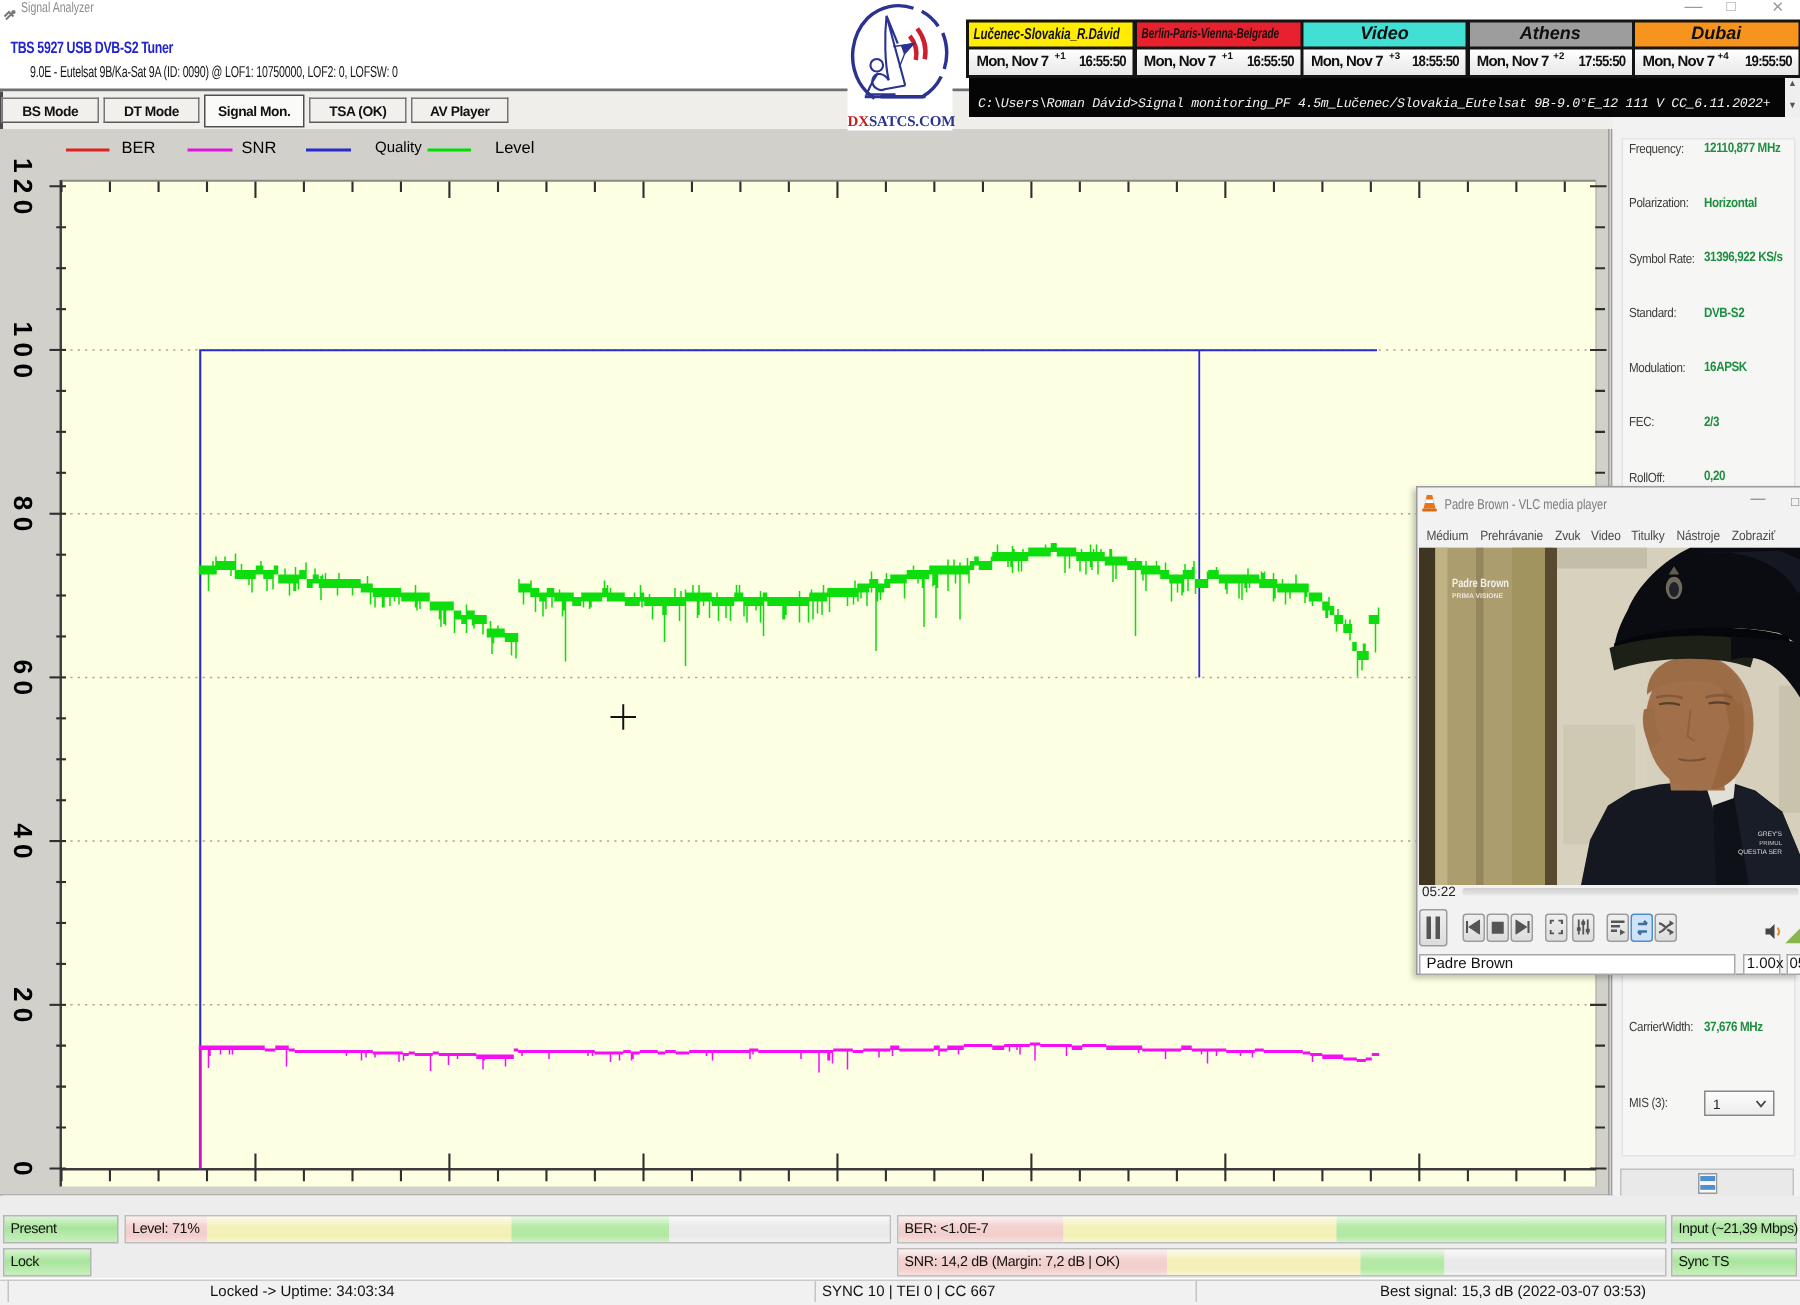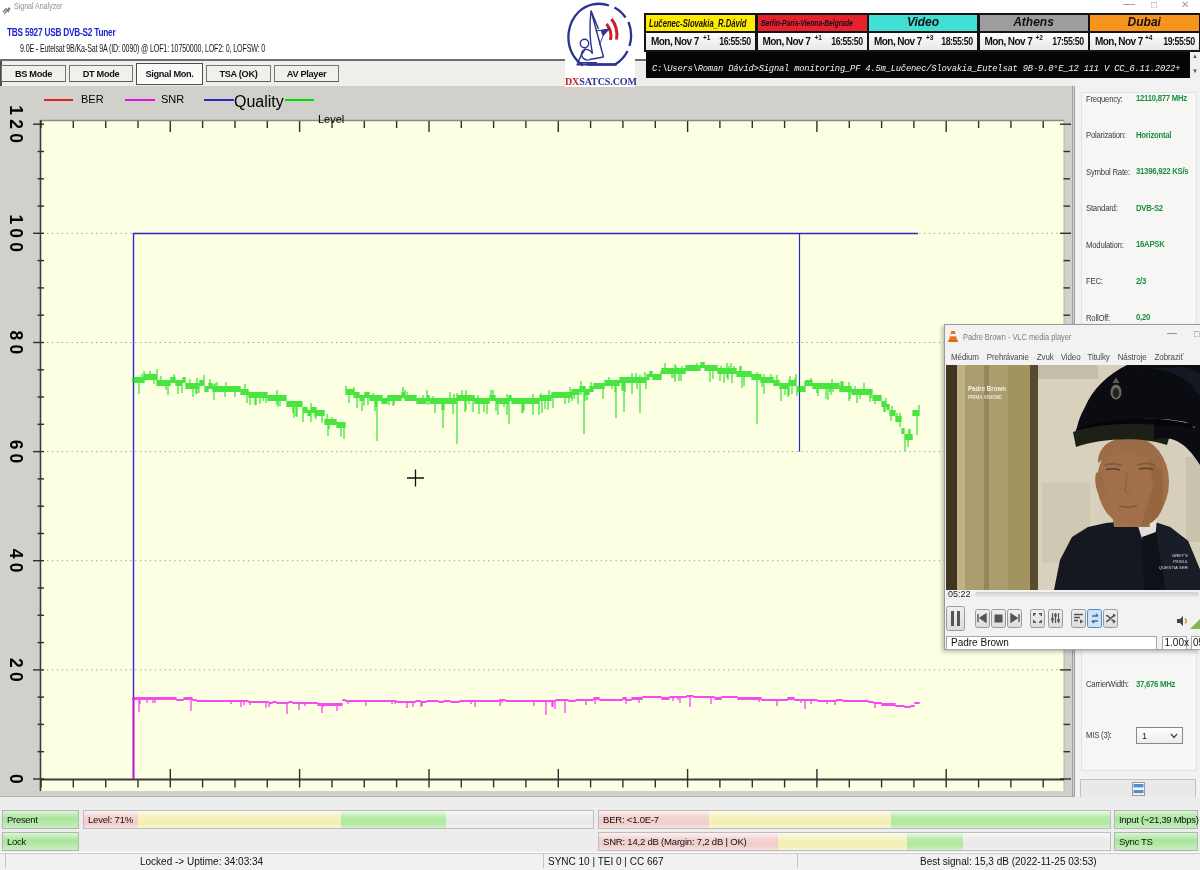--- a/index.html
+++ b/index.html
@@ -195,23 +195,23 @@
 
   <path d="M407 392 H424 M415.5 383.5 V400.5" stroke="#111" stroke-width="1.3" fill="none"></path>
 </svg>
 </div>
 
 <div class="abs" style="left:44px;top:99px;width:29px;height:1.5px;background:#d22;"></div>
 <div class="abs" style="left:81px;top:93px;font-size:11px;color:#000;">BER</div>
 <div class="abs" style="left:125px;top:99px;width:30px;height:1.5px;background:#e212e2;"></div>
 <div class="abs" style="left:161px;top:93px;font-size:11px;color:#000;">SNR</div>
 <div class="abs" style="left:204px;top:99px;width:30px;height:1.5px;background:#2a2acc;"></div>
-<div class="abs" style="left:234px;top:93px;font-size:16px;color:#000;">Quality</div>
+<div class="abs" style="left:250px;top:93px;font-size:10px;color:#000;">Quality</div>
 <div class="abs" style="left:285px;top:99px;width:29px;height:1.5px;background:#0d0;"></div>
-<div class="abs" style="left:318px;top:93px;font-size:11px;color:#000;margin-top:20px;">Level</div>
+<div class="abs" style="left:330px;top:93px;font-size:11px;color:#000;">Level</div>
 
 <div class="abs" style="left:0px;top:795.5px;width:1077px;height:1.5px;background:#b2b1ab;"></div>
 
 <div class="abs" style="left:1071.5px;top:86px;width:1px;height:711px;background:#9f9f9f;"></div>
 <div class="abs" style="left:1073.5px;top:86px;width:1px;height:711px;background:#9f9f9f;"></div>
 
 <div class="abs" style="left:1075px;top:78px;width:125px;height:719px;background:#f2f2f2;"></div>
 <div class="abs" style="left:1080.5px;top:92px;width:116px;height:679px;background:#f6f6f5;border:1px solid #e3e3e3;box-sizing:border-box;"></div>
 <style>
 .plabel{position:absolute;left:1086px;font-size:8.8px;letter-spacing:-0.25px;color:#3b3b3b;white-space:nowrap;transform:scaleX(0.88);transform-origin:0 50%;}
@@ -473,32 +473,32 @@
 </div>
 <div class="sbar" style="left:598px;top:809.5px;width:513px;">
   <div class="seg" style="left:0;width:110px;background:#f0c9c6;"></div>
   <div class="seg" style="left:110px;width:182px;background:#f2eeae;"></div>
   <div class="seg" style="left:292px;width:221px;background:#a9e698;"></div>
   <div class="shine"></div>
   <div class="btxt">BER: &lt;1.0E-7</div>
 </div>
 <div class="gbox" style="left:1114px;top:809.5px;width:84px;">Input (~21,39 Mbps)</div>
 
-<div class="gbox" style="left:2px;top:831.5px;width:77px;">Lock</div>
+<div class="gbox" style="left:2px;top:831.5px;width:59px;">Lock</div>
 <div class="sbar" style="left:598px;top:831.5px;width:513px;">
   <div class="seg" style="left:0;width:179px;background:#f0c9c6;"></div>
   <div class="seg" style="left:179px;width:129px;background:#f2eeae;"></div>
   <div class="seg" style="left:308px;width:56px;background:#a9e698;"></div>
   <div class="seg" style="left:364px;width:149px;background:#e7e7e7;"></div>
   <div class="shine"></div>
   <div class="btxt">SNR: 14,2 dB (Margin: 7,2 dB | OK)</div>
 </div>
 <div class="gbox" style="left:1114px;top:831.5px;width:84px;">Sync TS</div>
 
 <div class="abs" style="left:0px;top:852.5px;width:1200px;height:17.5px;background:#f1f1f1;border-top:1px solid #cacaca;box-sizing:border-box;"></div>
 <div class="abs" style="left:543px;top:854px;width:1px;height:14px;background:#c4c4c4;"></div>
 <div class="abs" style="left:797px;top:854px;width:1px;height:14px;background:#c4c4c4;"></div>
 <div class="abs" style="left:5px;top:854px;width:1px;height:14px;background:#c4c4c4;"></div>
 <div class="abs" style="left:140px;top:856px;font-size:10px;color:#111;">Locked -&gt; Uptime: 34:03:34</div>
 <div class="abs" style="left:548px;top:856px;font-size:10px;color:#111;">SYNC 10 | TEI 0 | CC 667</div>
-<div class="abs" style="left:920px;top:856px;font-size:10px;color:#111;">Best signal: 15,3 dB (2022-11-25 03:53)</div>
+<div class="abs" style="left:920px;top:856px;font-size:10px;color:#111;">Best signal: 15,3 dB (2022-03-07 03:53)</div>
 
 </div>
 
 </body></html>

